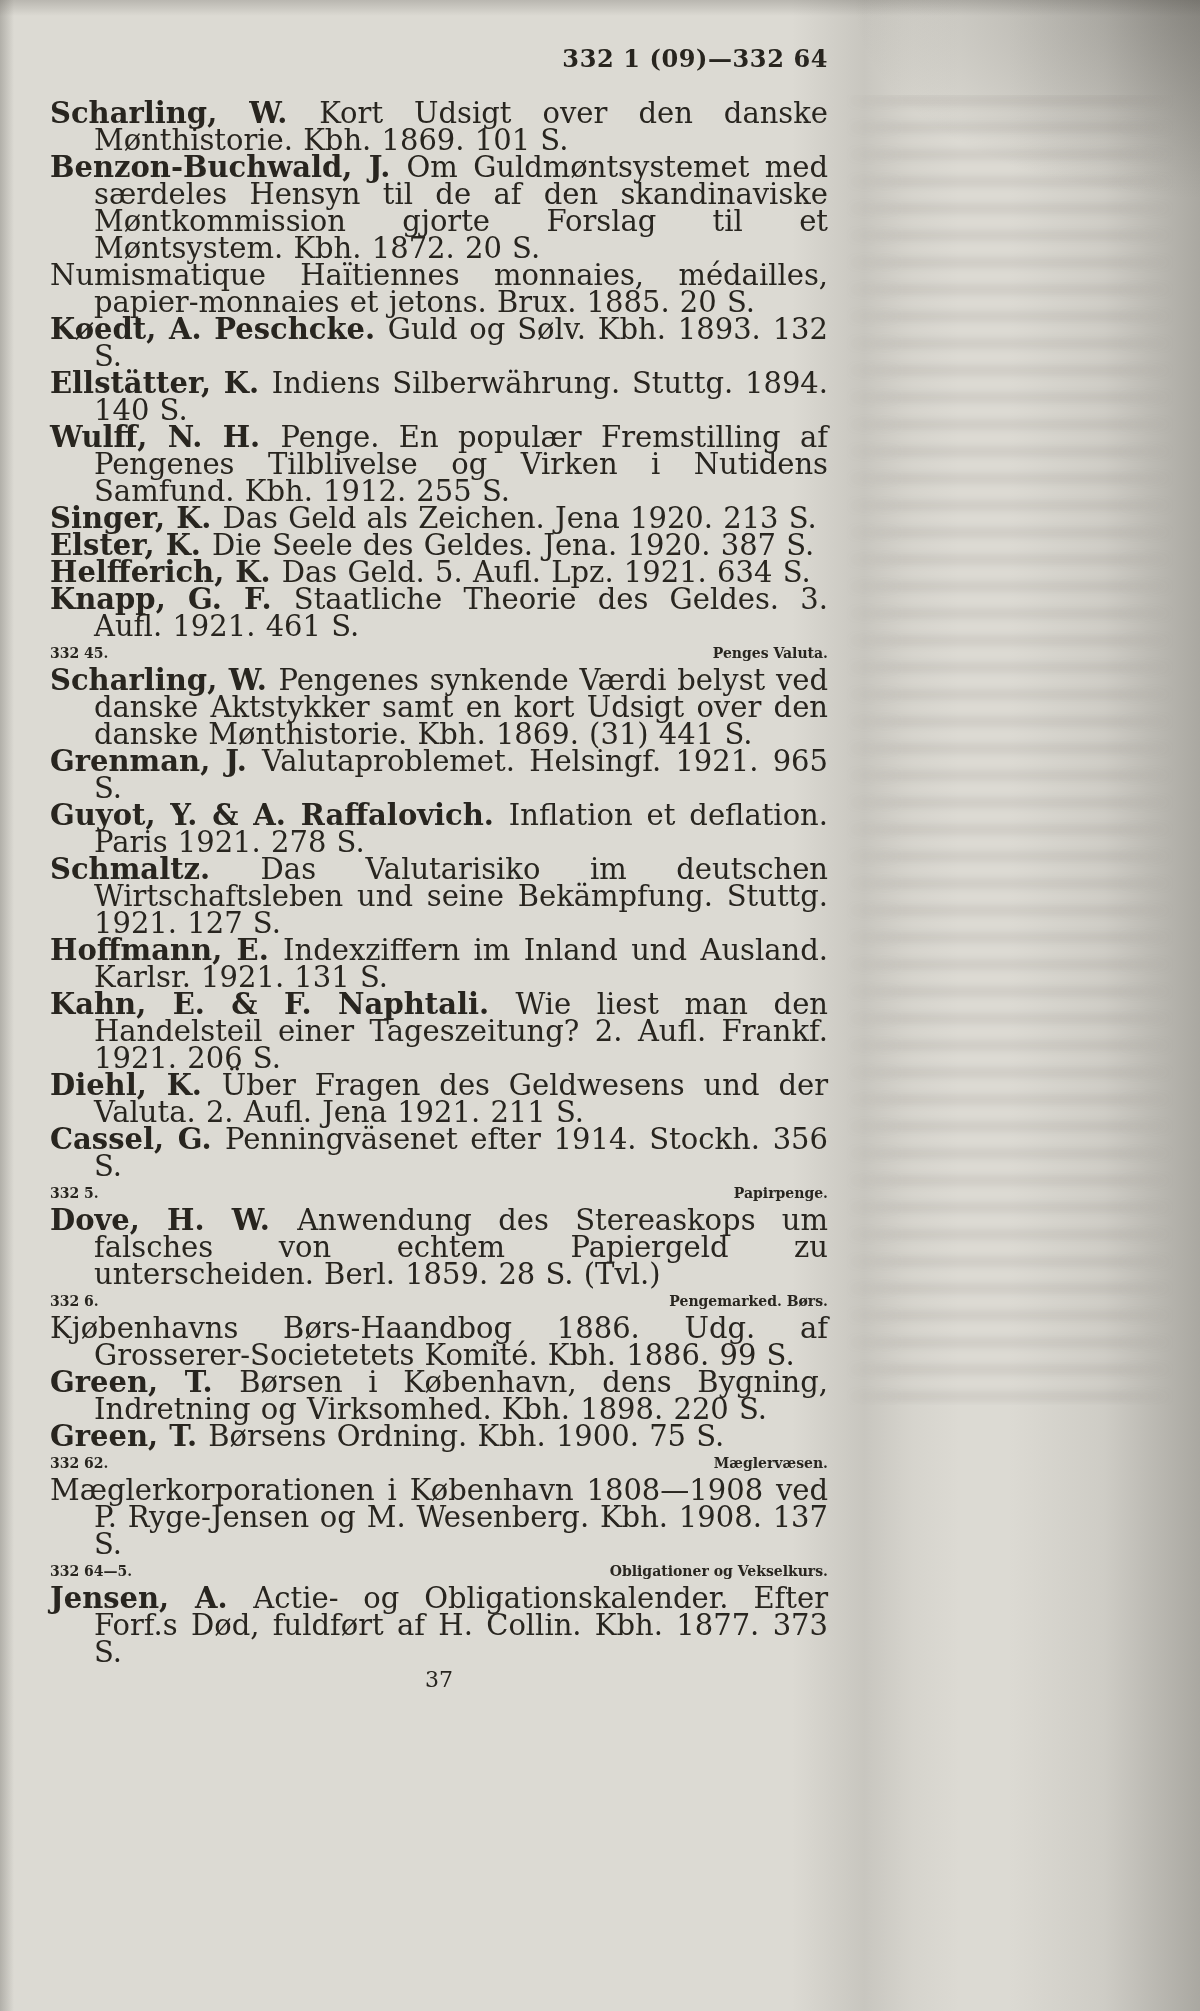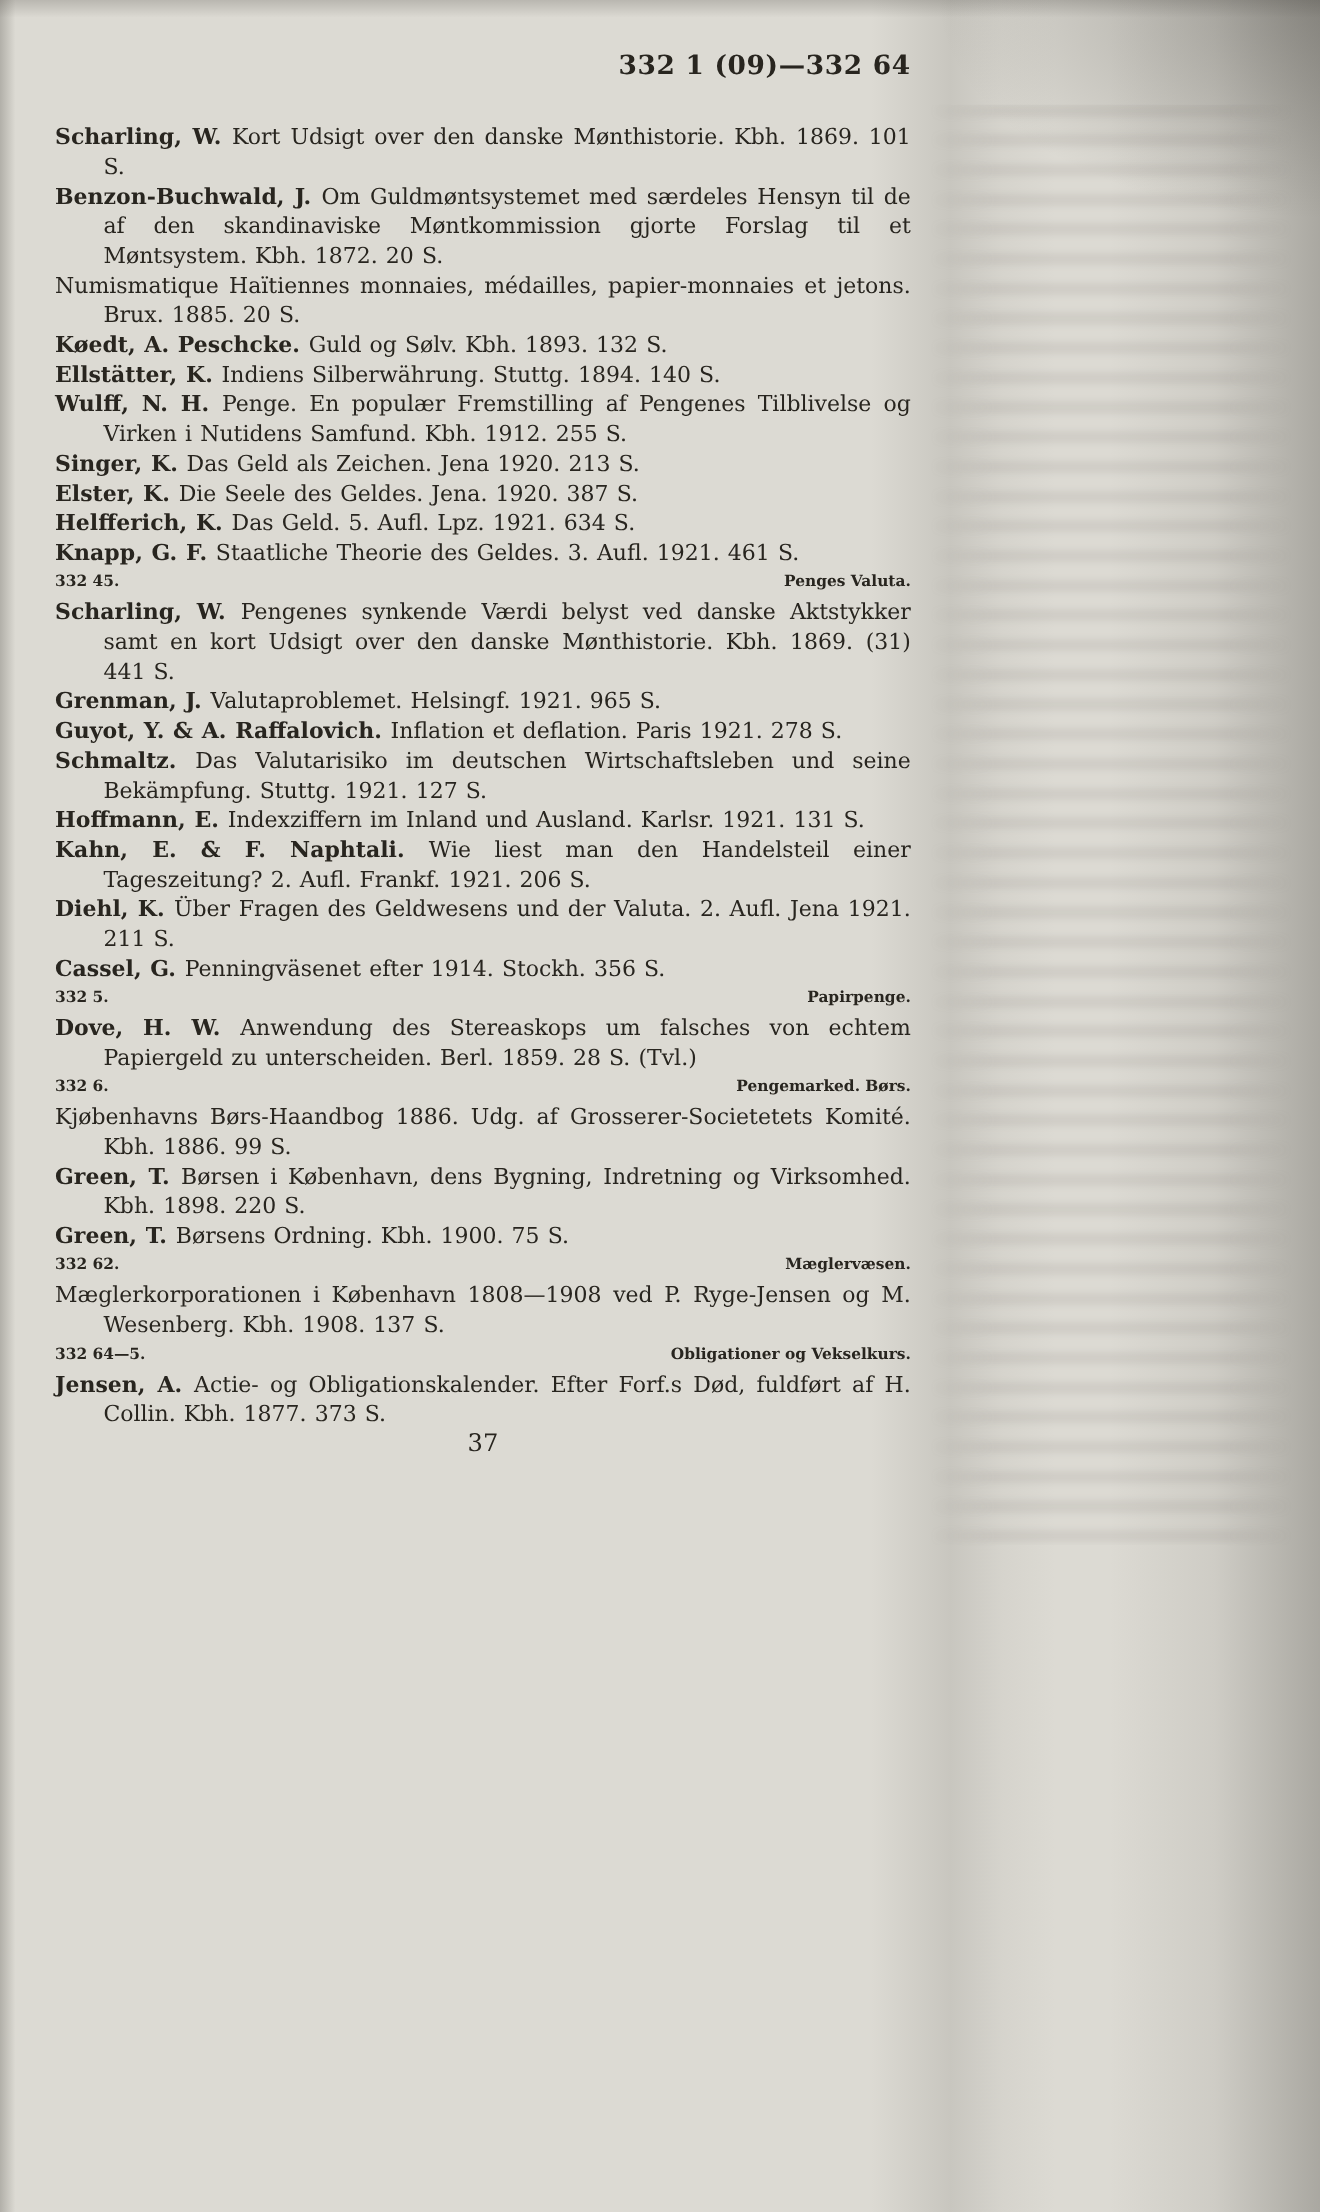--- a/index.html
+++ b/index.html
@@ -42,25 +42,25 @@
     left: 50px;
     top: 44px;
     width: 778px;
   }
   .page-header {
     font-weight: 700;
     font-size: 24px;
     line-height: 30px;
     letter-spacing: 0.6px;
     text-align: right;
-    margin: 0 0 37px 0;
+    margin: 0 0 26px 0;
   }
   .entry {
     margin: 0;
-    font-size: 20px;
+    font-size: 29px;
     line-height: 27px;
     text-align: justify;
     padding-left: 44px;
     text-indent: -44px;
     word-spacing: 1px;
   }
   .entry .author {
     font-weight: 700;
   }
   .section-row {

